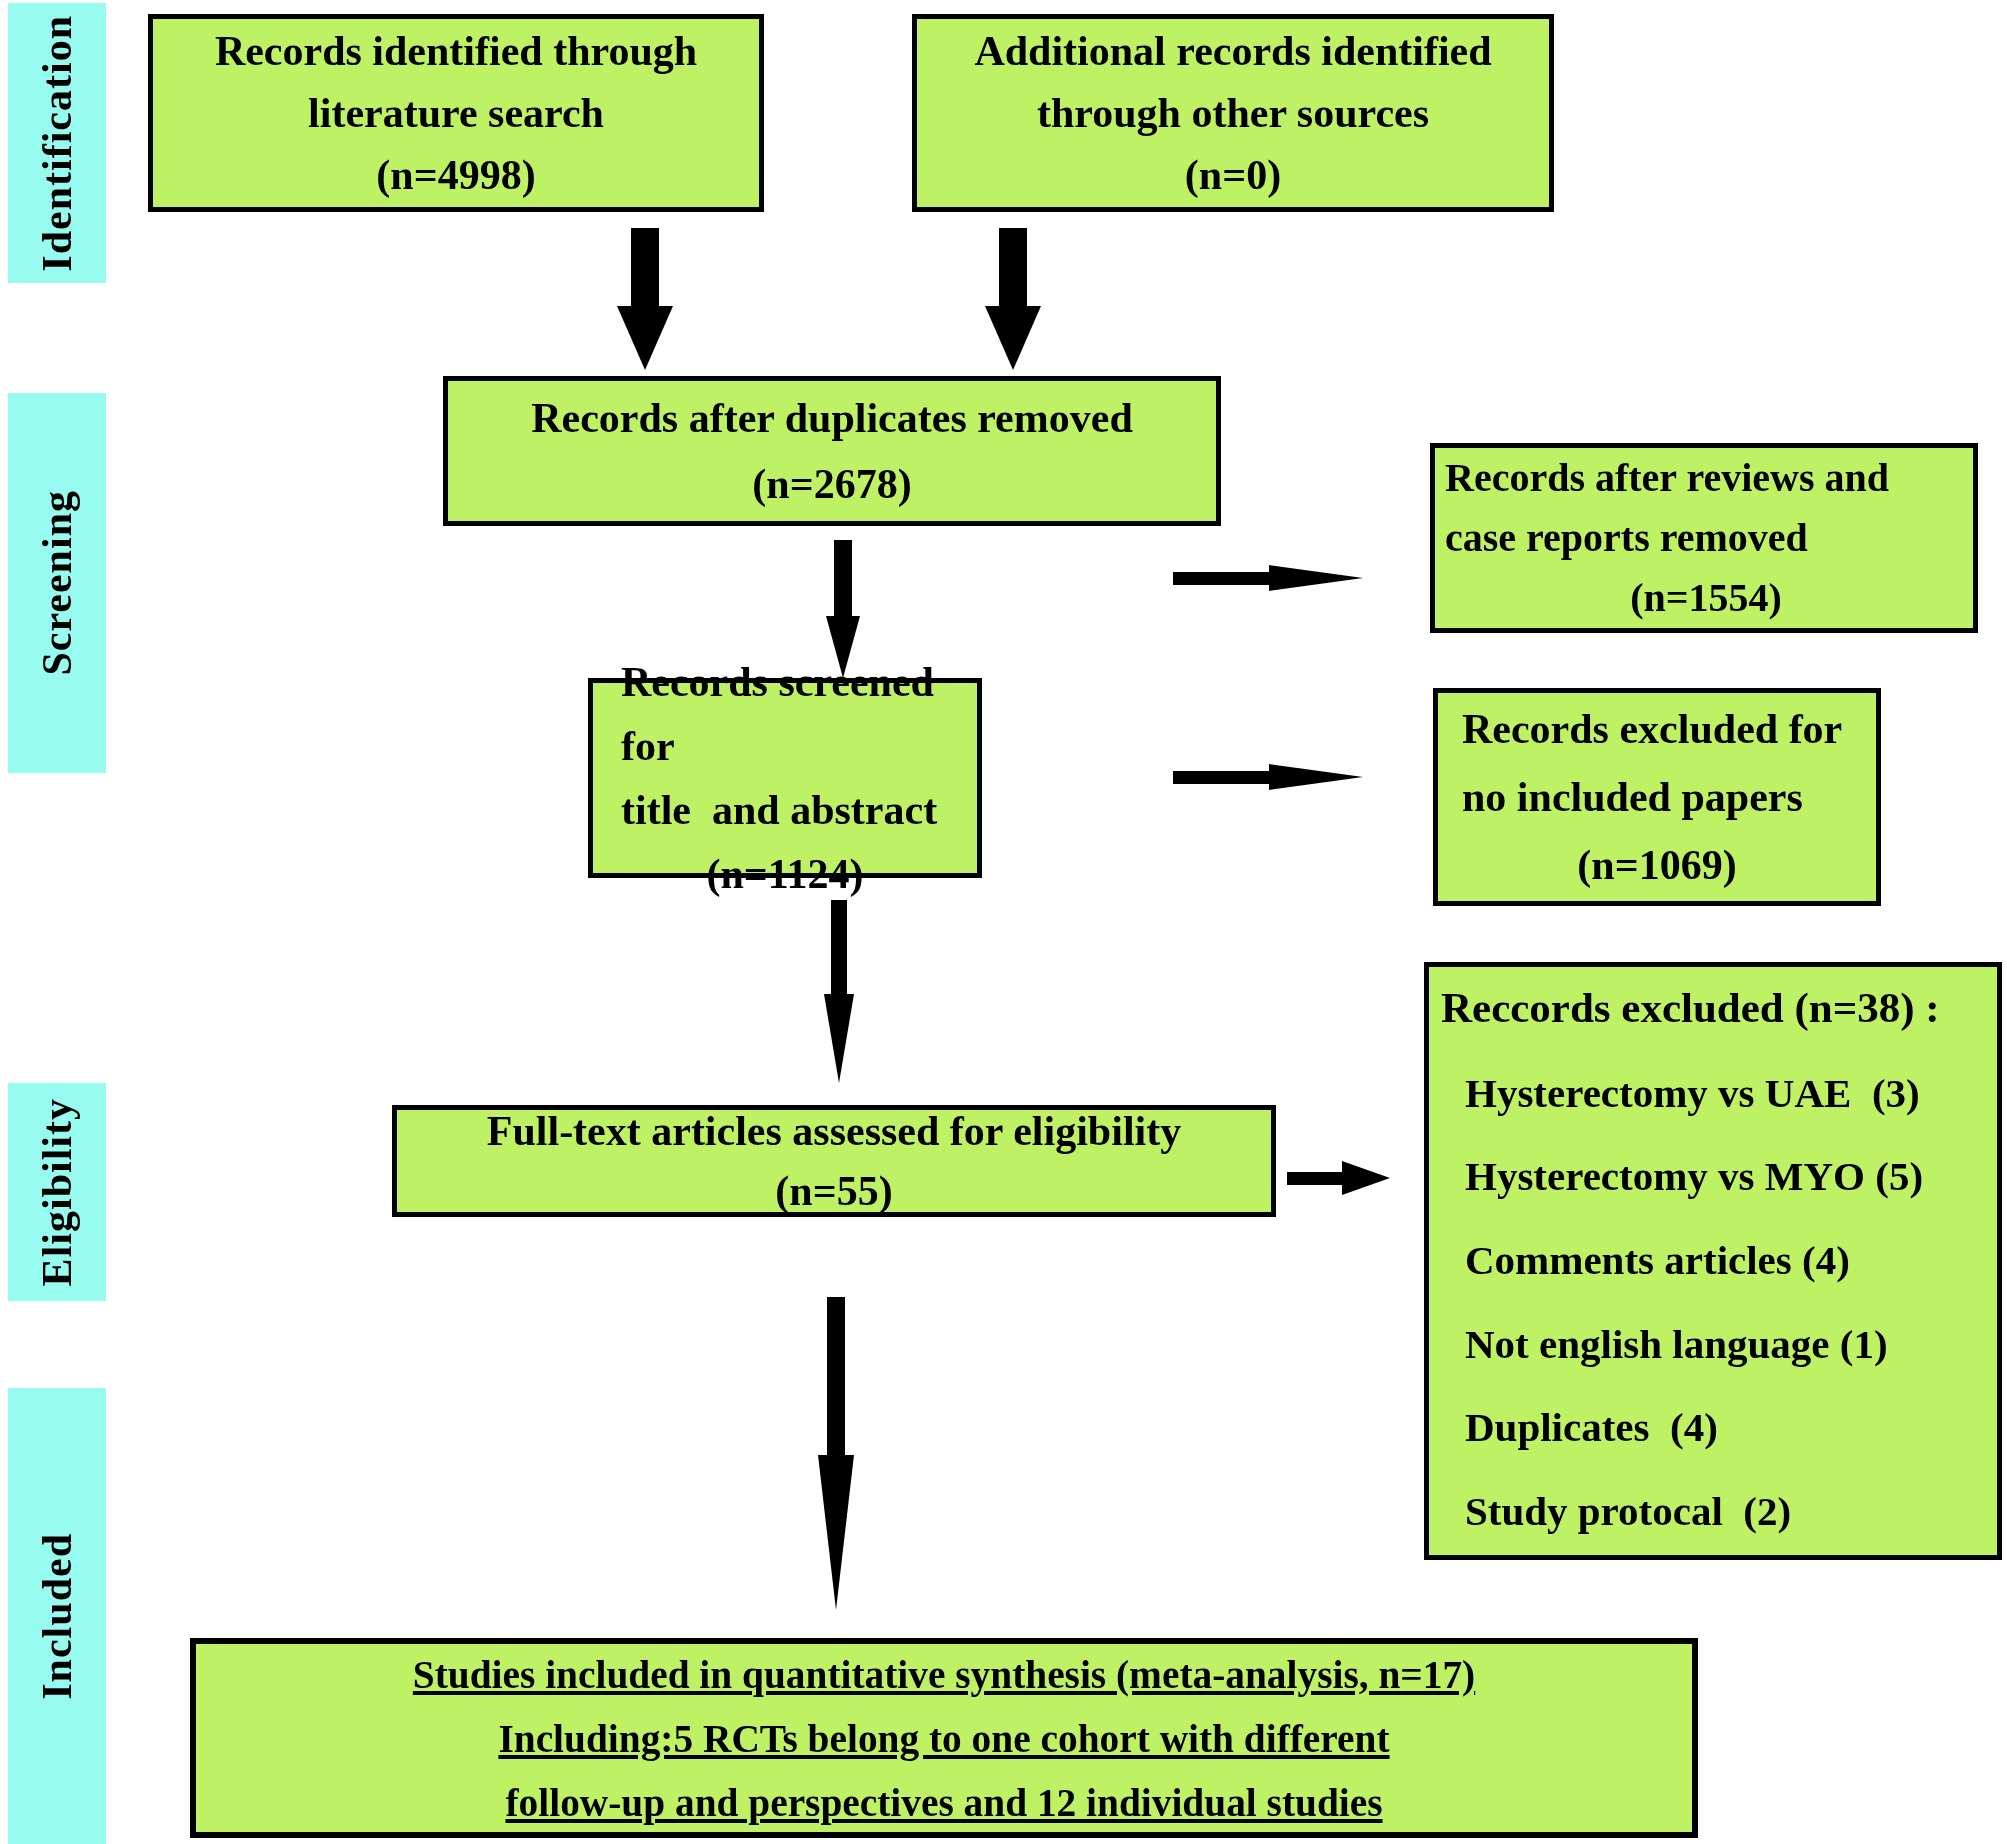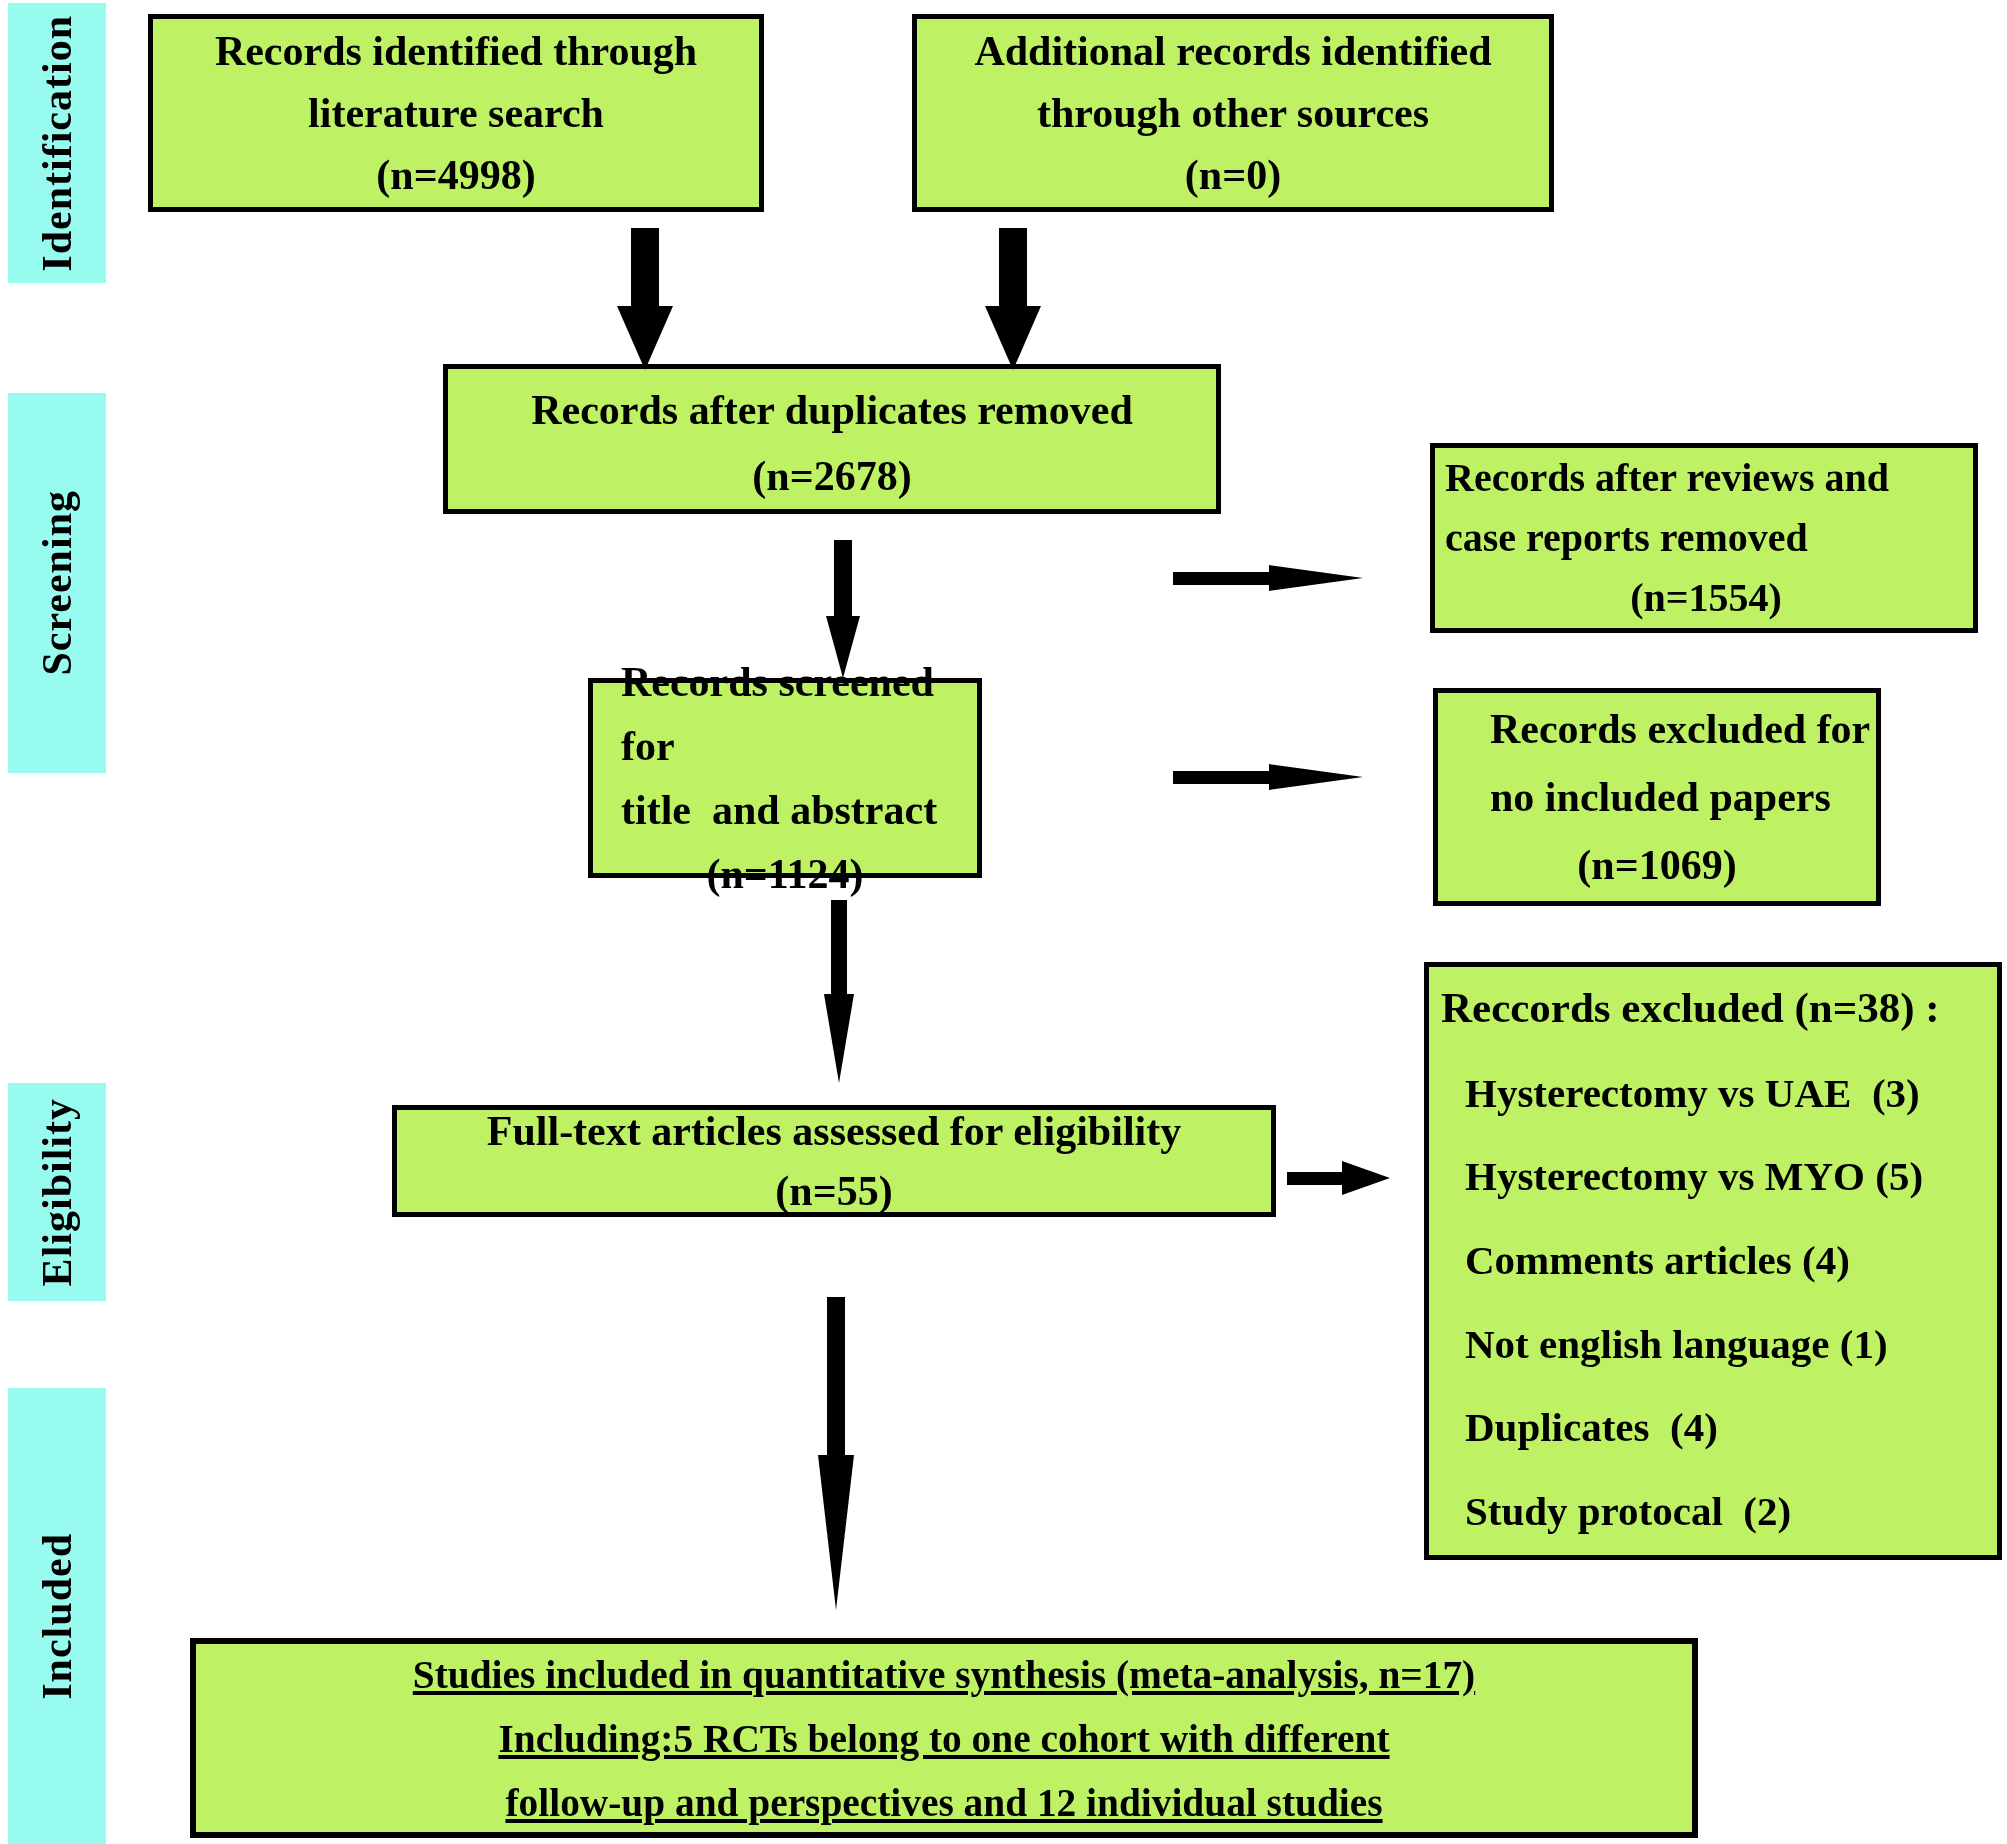--- a/index.html
+++ b/index.html
@@ -43,30 +43,30 @@
     justify-content: center;
     font-weight: bold;
     font-size: 42px;
     text-align: center;
   }
   .fbox .bline { width: 100%; line-height: 62px; }
   .fbox .bline.left { text-align: left; }
 
   #box-identified      { left: 148px;  top: 14px;   width: 616px;  height: 198px; }
   #box-additional      { left: 912px;  top: 14px;   width: 642px;  height: 198px; }
-  #box-duplicates      { left: 443px;  top: 364px;  width: 778px;  height: 150px; justify-content: flex-end; }
+  #box-duplicates      { left: 443px;  top: 376px;  width: 778px;  height: 150px; }
   #box-duplicates .bline { line-height: 66px; }
   #box-reviews         { left: 1430px; top: 443px;  width: 548px;  height: 190px; font-size: 40px; padding-left: 10px; padding-right: 6px;}
   #box-reviews .bline  { line-height: 60px; }
   #box-screened        { left: 588px;  top: 678px;  width: 394px;  height: 200px; }
   #box-screened .bline { line-height: 64px; }
   #box-screened .bline.left { padding-left: 28px; box-sizing: border-box; }
   #box-norelevant      { left: 1433px; top: 688px;  width: 448px;  height: 218px; }
   #box-norelevant .bline { line-height: 68px; }
-  #box-norelevant .bline.left { padding-left: 16px; box-sizing: border-box; margin-left: 36px; }
+  #box-norelevant .bline.left { padding-left: 24px; box-sizing: border-box; }
   #box-fulltext        { left: 392px;  top: 1105px; width: 884px;  height: 112px; }
   #box-fulltext .bline { line-height: 60px; }
   #box-included        { left: 190px;  top: 1638px; width: 1508px; height: 200px; border-width: 6px; font-size: 41px; text-decoration: underline; }
   #box-included .inner { transform: scaleX(0.96); transform-origin: center; }
   #box-included .bline { line-height: 64px; }
 
   
   #box-excluded-detail {
     left: 1424px; top: 962px; width: 578px; height: 598px;
     justify-content: space-between;

